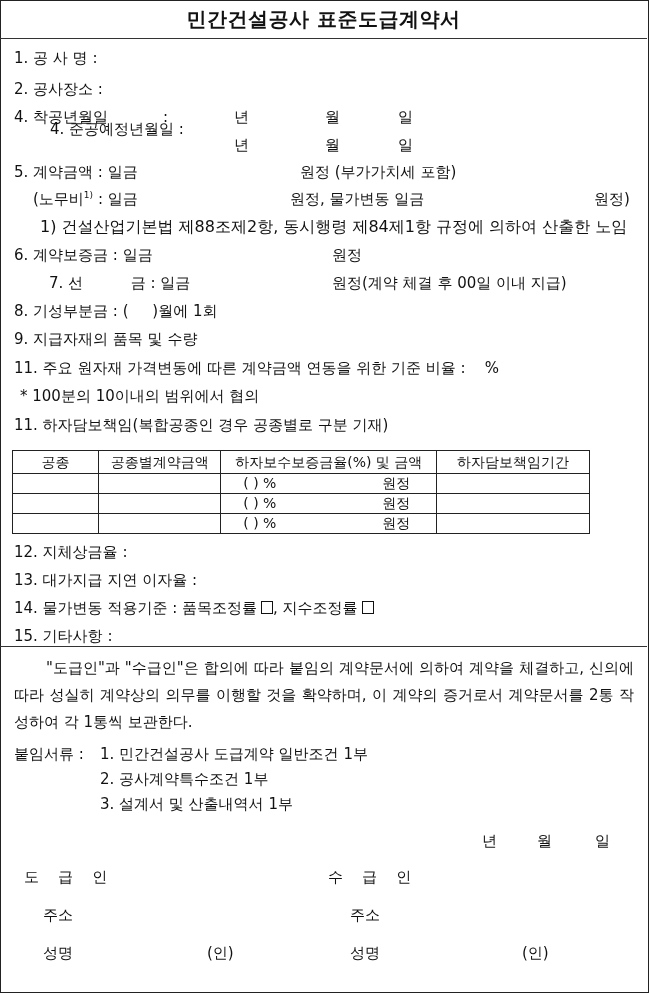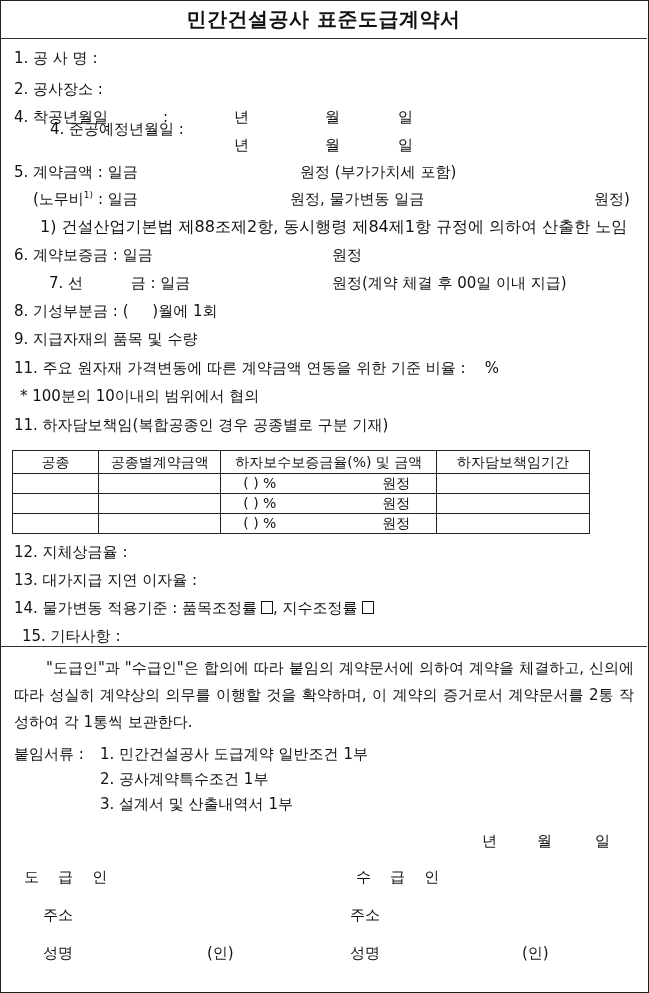--- a/index.html
+++ b/index.html
@@ -142,21 +142,21 @@
         <span class="rate-won">원정</span>
       </td>
       <td></td>
     </tr>
   </tbody>
 </table>
 
 <div class="line" style="left:14px;top:543px;">12. 지체상금율 :</div>
 <div class="line" style="left:14px;top:571px;">13. 대가지급 지연 이자율 :</div>
 <div class="line" style="left:14px;top:599px;"><span>14. 물가변동 적용기준 : 품목조정률</span><span class="checkbox"></span><span>, 지수조정률</span><span class="checkbox"></span></div>
-<div class="line" style="left:14px;top:627px;margin-left:8px;">15. 기타사항 :</div>
+<div class="line" style="left:14px;top:627px;">15. 기타사항 :</div>
 
 <div class="divider-line"></div>
 
 <div class="para" style="top:655px;text-indent:32px;">"도급인"과 "수급인"은 합의에 따라 붙임의 계약문서에 의하여 계약을 체결하고, 신의에 따라 성실히 계약상의 의무를 이행할 것을 확약하며, 이 계약의 증거로서 계약문서를 2통 작성하여 각 1통씩 보관한다.</div>
 
 <div>
   <span class="line" style="left:14px;top:745px;">붙임서류 :</span>
   <span class="line" style="left:100px;top:745px;">1. 민간건설공사 도급계약 일반조건 1부</span>
   <span class="line" style="left:100px;top:770px;">2. 공사계약특수조건 1부</span>
   <span class="line" style="left:100px;top:795px;">3. 설계서 및 산출내역서 1부</span>
@@ -169,17 +169,17 @@
 </div>
 
 <div>
   <span class="line" style="left:24px;top:868px;">도    급    인</span>
   <span class="line" style="left:43px;top:906px;">주소</span>
   <span class="line" style="left:43px;top:944px;">성명</span>
   <span class="line" style="left:207px;top:944px;">(인)</span>
 </div>
 
 <div>
-  <span class="line" style="left:328px;top:868px;margin-left:28px;">수    급    인</span>
+  <span class="line" style="left:328px;top:868px;">수    급    인</span>
   <span class="line" style="left:350px;top:906px;">주소</span>
   <span class="line" style="left:350px;top:944px;">성명</span>
   <span class="line" style="left:522px;top:944px;">(인)</span>
 </div>
 
 </body></html>

